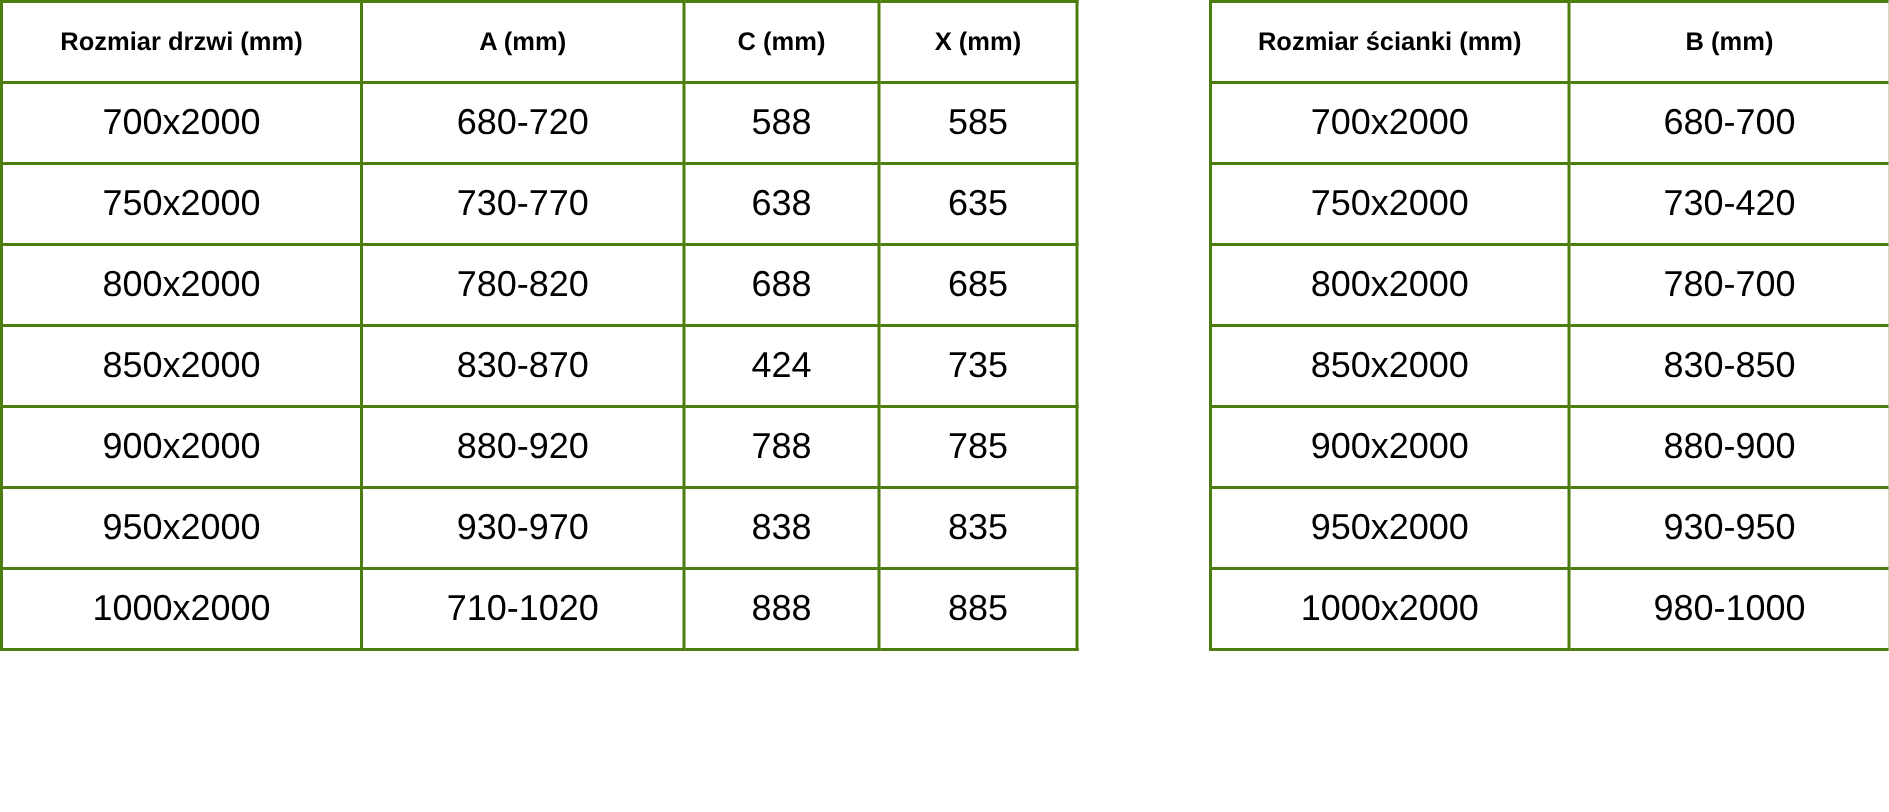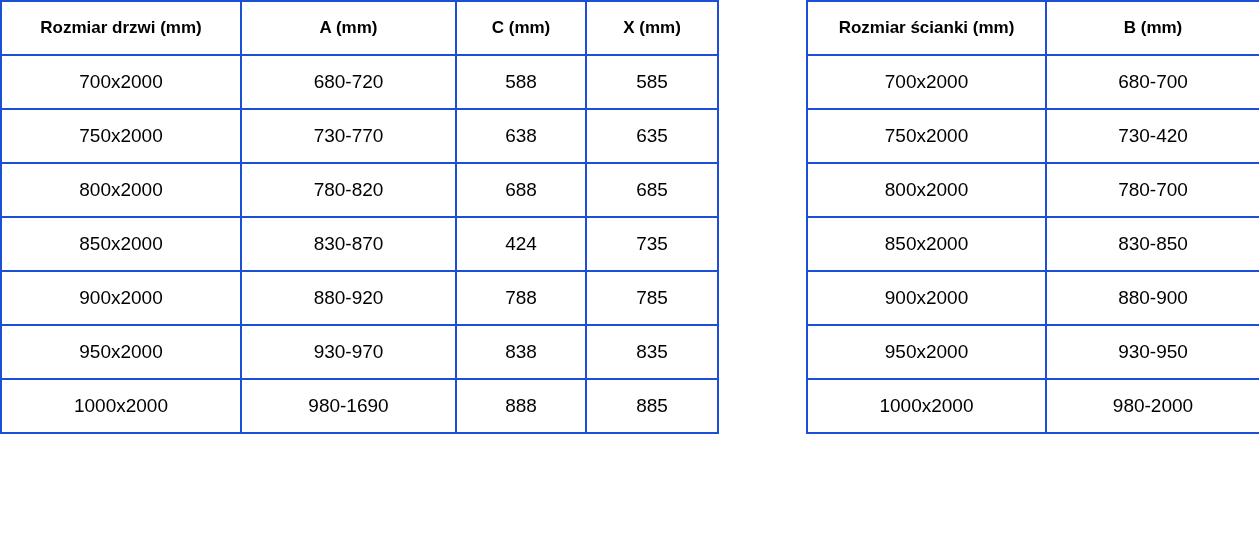--- a/index.html
+++ b/index.html
@@ -19,35 +19,35 @@
   }
   table.spec-table {
     border-collapse: collapse;
     table-layout: fixed;
     position: absolute;
     top: 0;
     background: #ffffff;
   }
   table.spec-table th,
   table.spec-table td {
-    border: 2px solid #1d4ed8;
+    border: 2px solid #4d7c0f;
     text-align: center;
     vertical-align: middle;
     height: 54px;
     padding: 0 4px;
     overflow: hidden;
     white-space: nowrap;
   }
   table.spec-table th {
     font-weight: bold;
     font-size: 17px;
   }
   table.spec-table td {
     font-weight: normal;
-    font-size: 19px;
+    font-size: 24px;
     margin-top: 36px;
   }
   #door-table { left: 0px; width: 717px; }
   #wall-table { left: 806px; width: 453px; }
 </style>
 </head>
 <body>
 
 <div class="canvas">
   <table class="spec-table" id="door-table">
@@ -97,21 +97,21 @@
           <td>785</td>
         </tr>
         <tr>
           <td>950x2000</td>
           <td>930-970</td>
           <td>838</td>
           <td>835</td>
         </tr>
         <tr>
           <td>1000x2000</td>
-          <td>980-1690</td>
+          <td>710-1020</td>
           <td>888</td>
           <td>885</td>
         </tr>
       </tbody>
     </table>
   <table class="spec-table" id="wall-table">
       <colgroup>
         <col style="width: 239px;">
         <col style="width: 214px;">
       </colgroup>
@@ -141,17 +141,17 @@
         <tr>
           <td>900x2000</td>
           <td>880-900</td>
         </tr>
         <tr>
           <td>950x2000</td>
           <td>930-950</td>
         </tr>
         <tr>
           <td>1000x2000</td>
-          <td>980-2000</td>
+          <td>980-1000</td>
         </tr>
       </tbody>
     </table>
 </div>
 
 </body></html>

